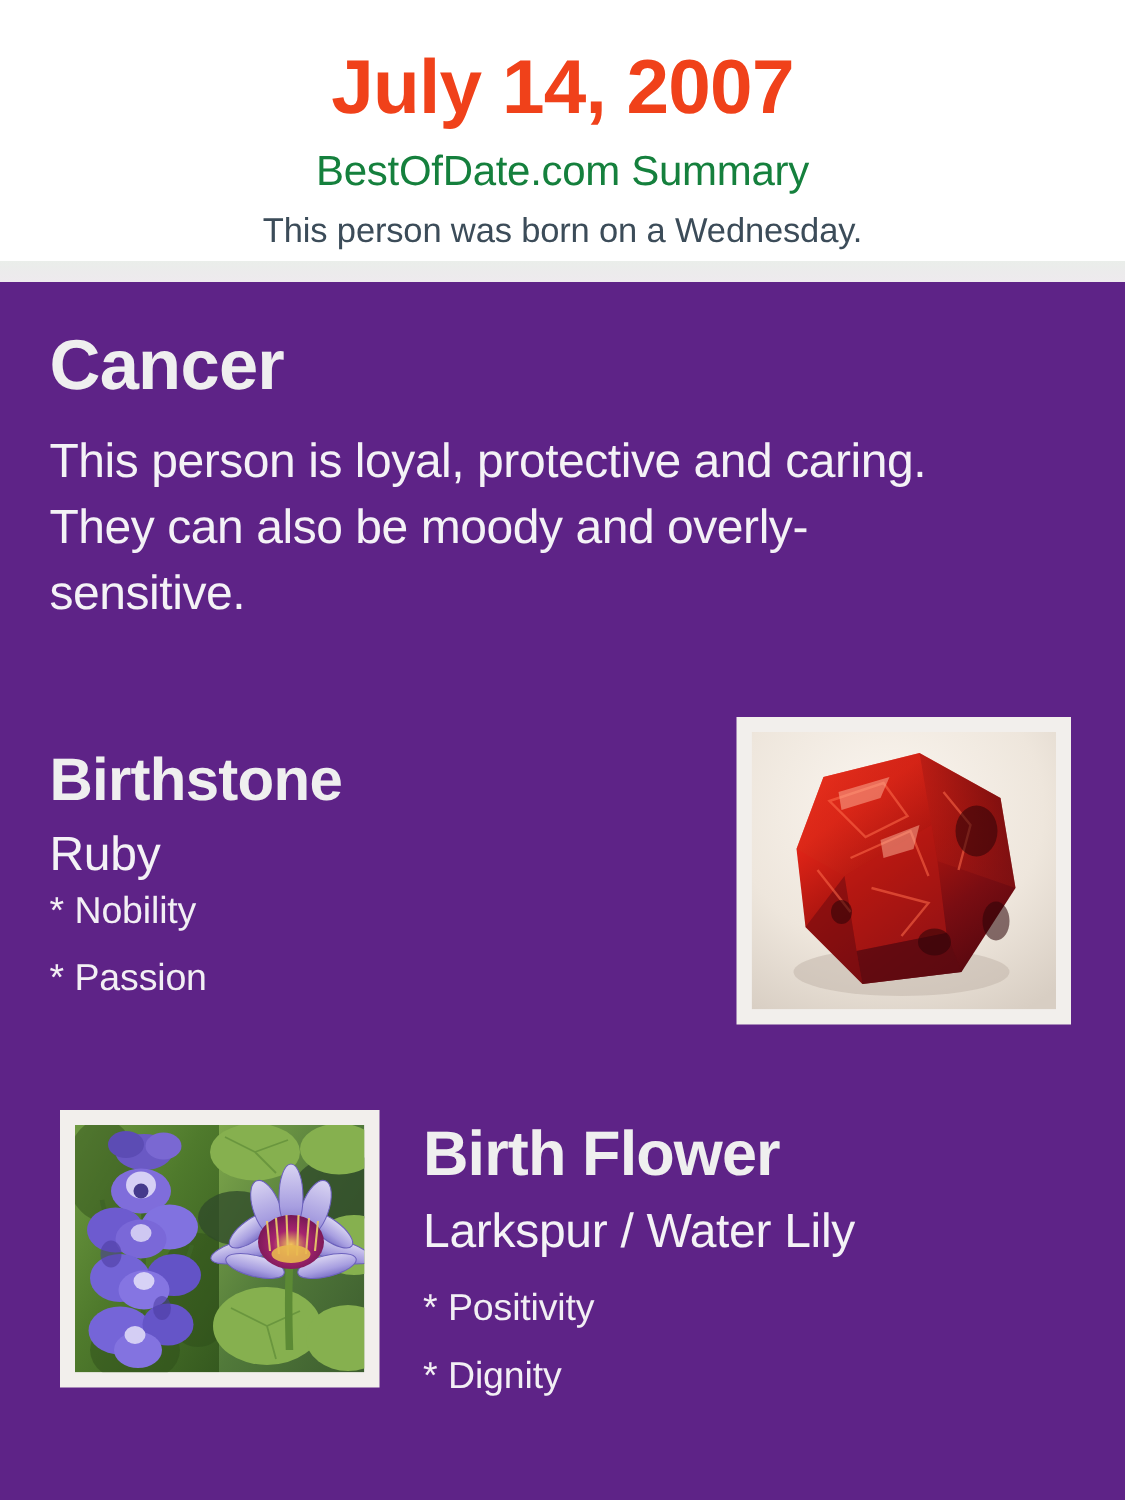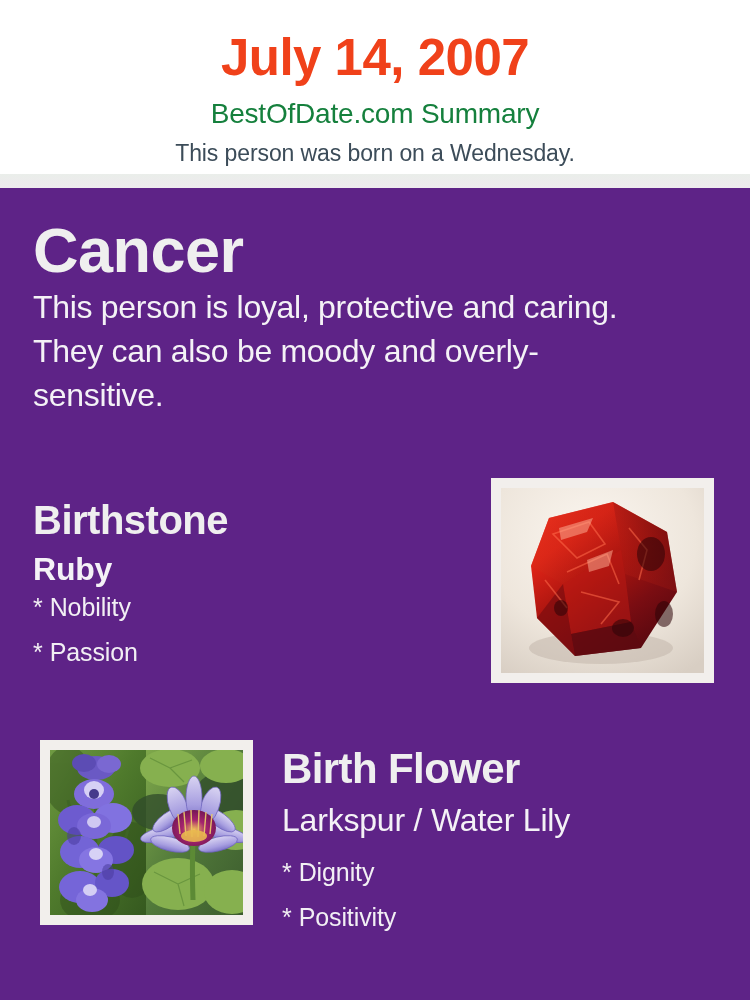--- a/index.html
+++ b/index.html
@@ -75,21 +75,21 @@
     width: 750px;
     height: 812px;
     background: #5e2387;
   }
 
   .zodiac-title {
     position: absolute;
     left: 33px;
     top: 31px;
     color: #efefef;
-    font-size: 63px;
+    font-size: 47px;
     font-weight: 700;
     line-height: 1;
     letter-spacing: -0.5px;
   }
 
   .zodiac-desc {
     position: absolute;
     left: 33px;
     top: 97px;
     width: 620px;
@@ -113,21 +113,21 @@
     font-size: 40px;
     font-weight: 700;
     line-height: 1;
     letter-spacing: -0.5px;
     margin-top: 25px;
   }
 
   .section-name {
     color: #f4f2f6;
     font-size: 32px;
-    font-weight: 700;
+    font-weight: 400;
     line-height: 1;
     margin-top: 13px;
     letter-spacing: -0.2px;
   }
 
   .trait-list { margin-top: 0; }
 
   .trait {
     color: #f2eff4;
     font-size: 25px;
@@ -395,22 +395,22 @@
           </g>
         </svg>
       </div>
     </div>
 
     <div class="flower-block">
       <div class="flower-head">Birth Flower</div>
       <div class="flower-name">Larkspur / Water Lily</div>
       <div class="trait-list flower-traits">
         <div class="trait">
-          <span class="star">*</span><span>Dignity</span>
+          <span class="star">*</span><span>Positivity</span>
         </div>
         <div class="trait">
-          <span class="star">*</span><span>Positivity</span>
+          <span class="star">*</span><span>Dignity</span>
         </div>
       </div>
     </div>
 
   </div>
 </div>
 
 </body></html>

